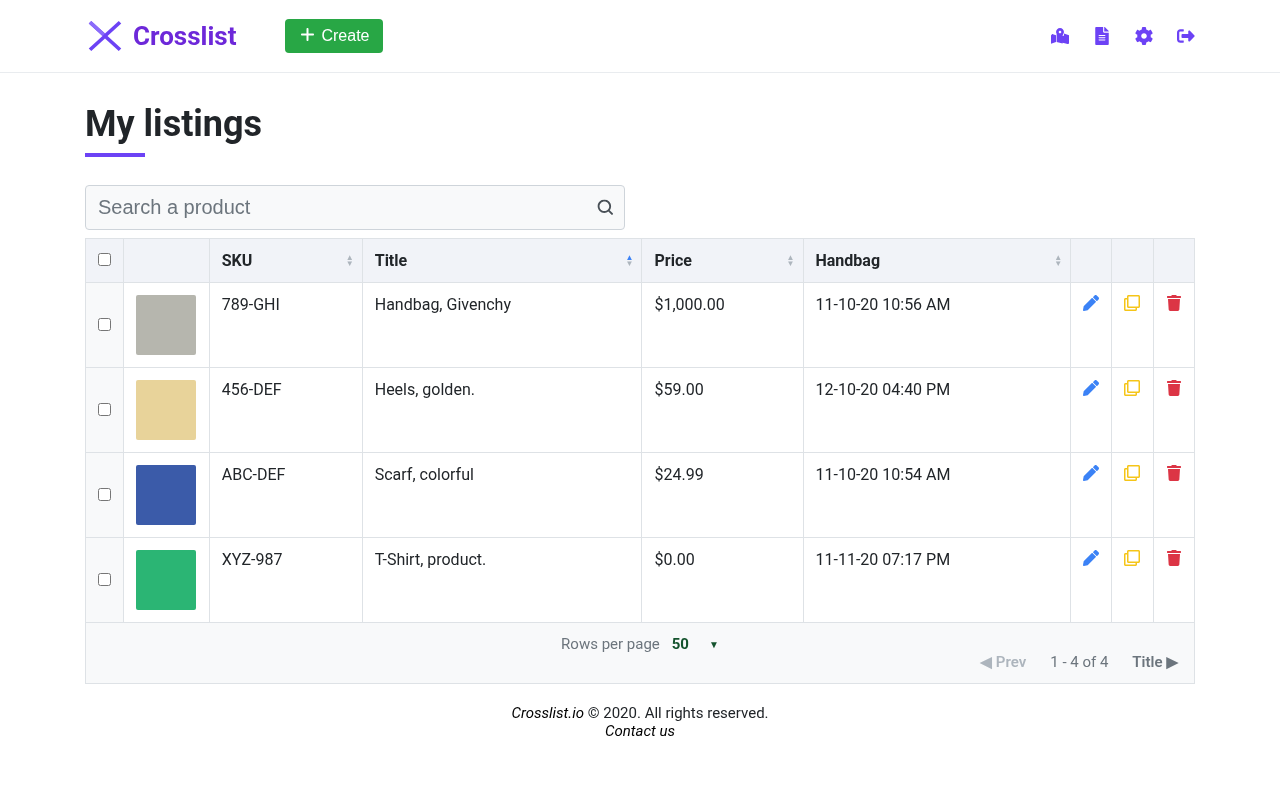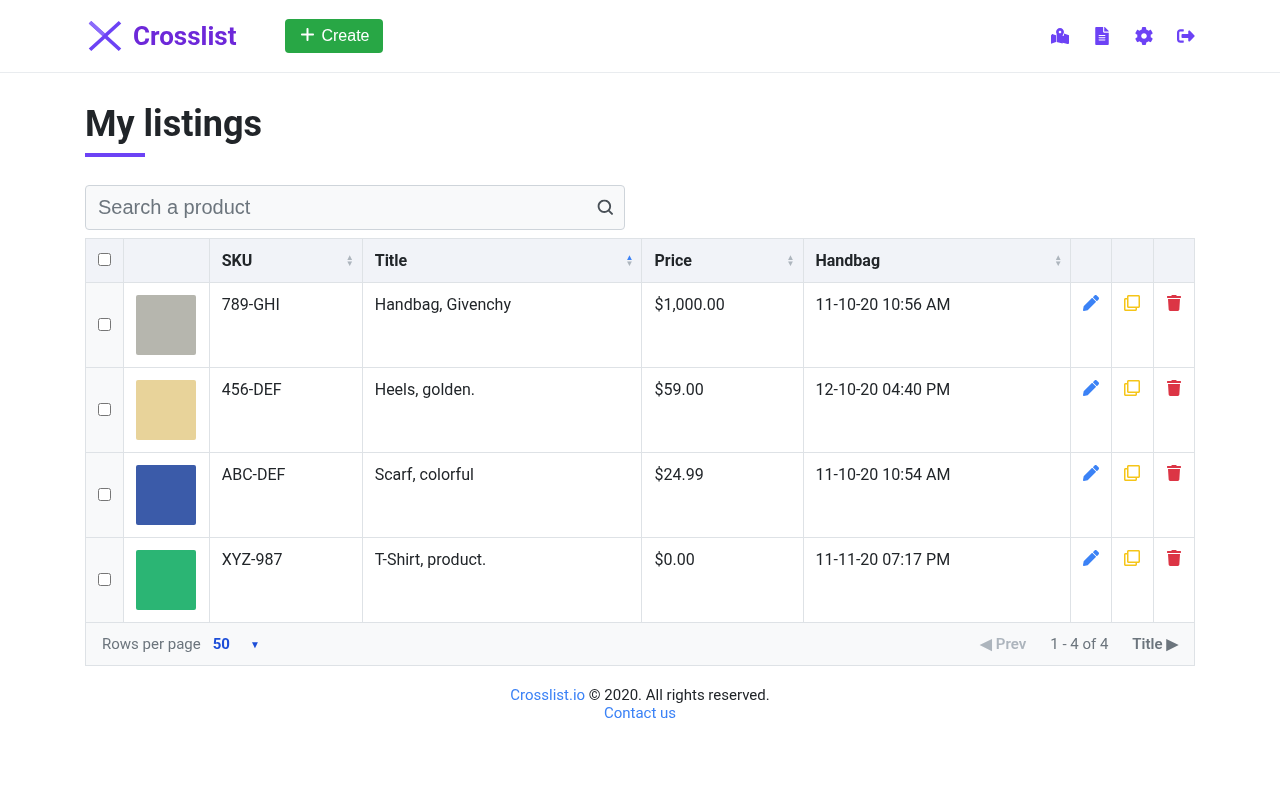--- a/index.html
+++ b/index.html
@@ -28,28 +28,28 @@
 .img-col { width: 84px; }
 .sku-col { width: 152px; }
 .title-col { width: 278px; }
 .price-col { width: 160px; }
 .created-col { width: 266px; }
 .act-col { width: 40px; text-align: center; }
 .action-icon { cursor: pointer; font-size: 16px; display: inline-flex; justify-content: center; }
 .edit-i { color: #3b82f6; }
 .copy-i { color: #f5c518; }
 .del-i { color: #dc3545; }
-.table-footer { border: 1px solid #dee2e6; border-top: none; background: #f8f9fa; padding: 12px 16px; display: flex; align-items: flex-end; color: #6c757d; font-size: 15px; }
+.table-footer { border: 1px solid #dee2e6; border-top: none; background: #f8f9fa; padding: 12px 16px; display: flex; align-items: center; color: #6c757d; font-size: 15px; flex-direction: column; }
 .rows-per { display: flex; align-items: center; gap: 12px; }
-.rows-select { font-weight: 700; display: inline-flex; align-items: center; gap: 20px; cursor: pointer; color: #1d4ed8; }
+.rows-select { font-weight: 700; display: inline-flex; align-items: center; gap: 20px; cursor: pointer; color: #14532d; }
 .pager { margin-left: auto; display: flex; align-items: center; gap: 24px; }
 .pager-btn { cursor: pointer; color: #6c757d; font-weight: 600; display: inline-flex; align-items: center; gap: 4px; }
 .pager-btn.disabled { color: #adb5bd; cursor: default; }
 .footer { text-align: center; padding: 20px 0 40px; font-size: 15px; }
-.footer a { color: #3b82f6; text-decoration: none; }
+.footer a { color: #000000; text-decoration: none; font-style: italic; }
 .svgicon { width: 1em; height: 1em; vertical-align: -0.125em; fill: currentColor; }
 .thumb-div { width: 60px; height: 60px; border-radius: 2px; }
 </style>
 </head>
 <body>
 
 <div class="header">
   <div class="logo">
     <span class="logo-mark">
       <svg viewBox="0 0 64 64" width="40" height="40">

